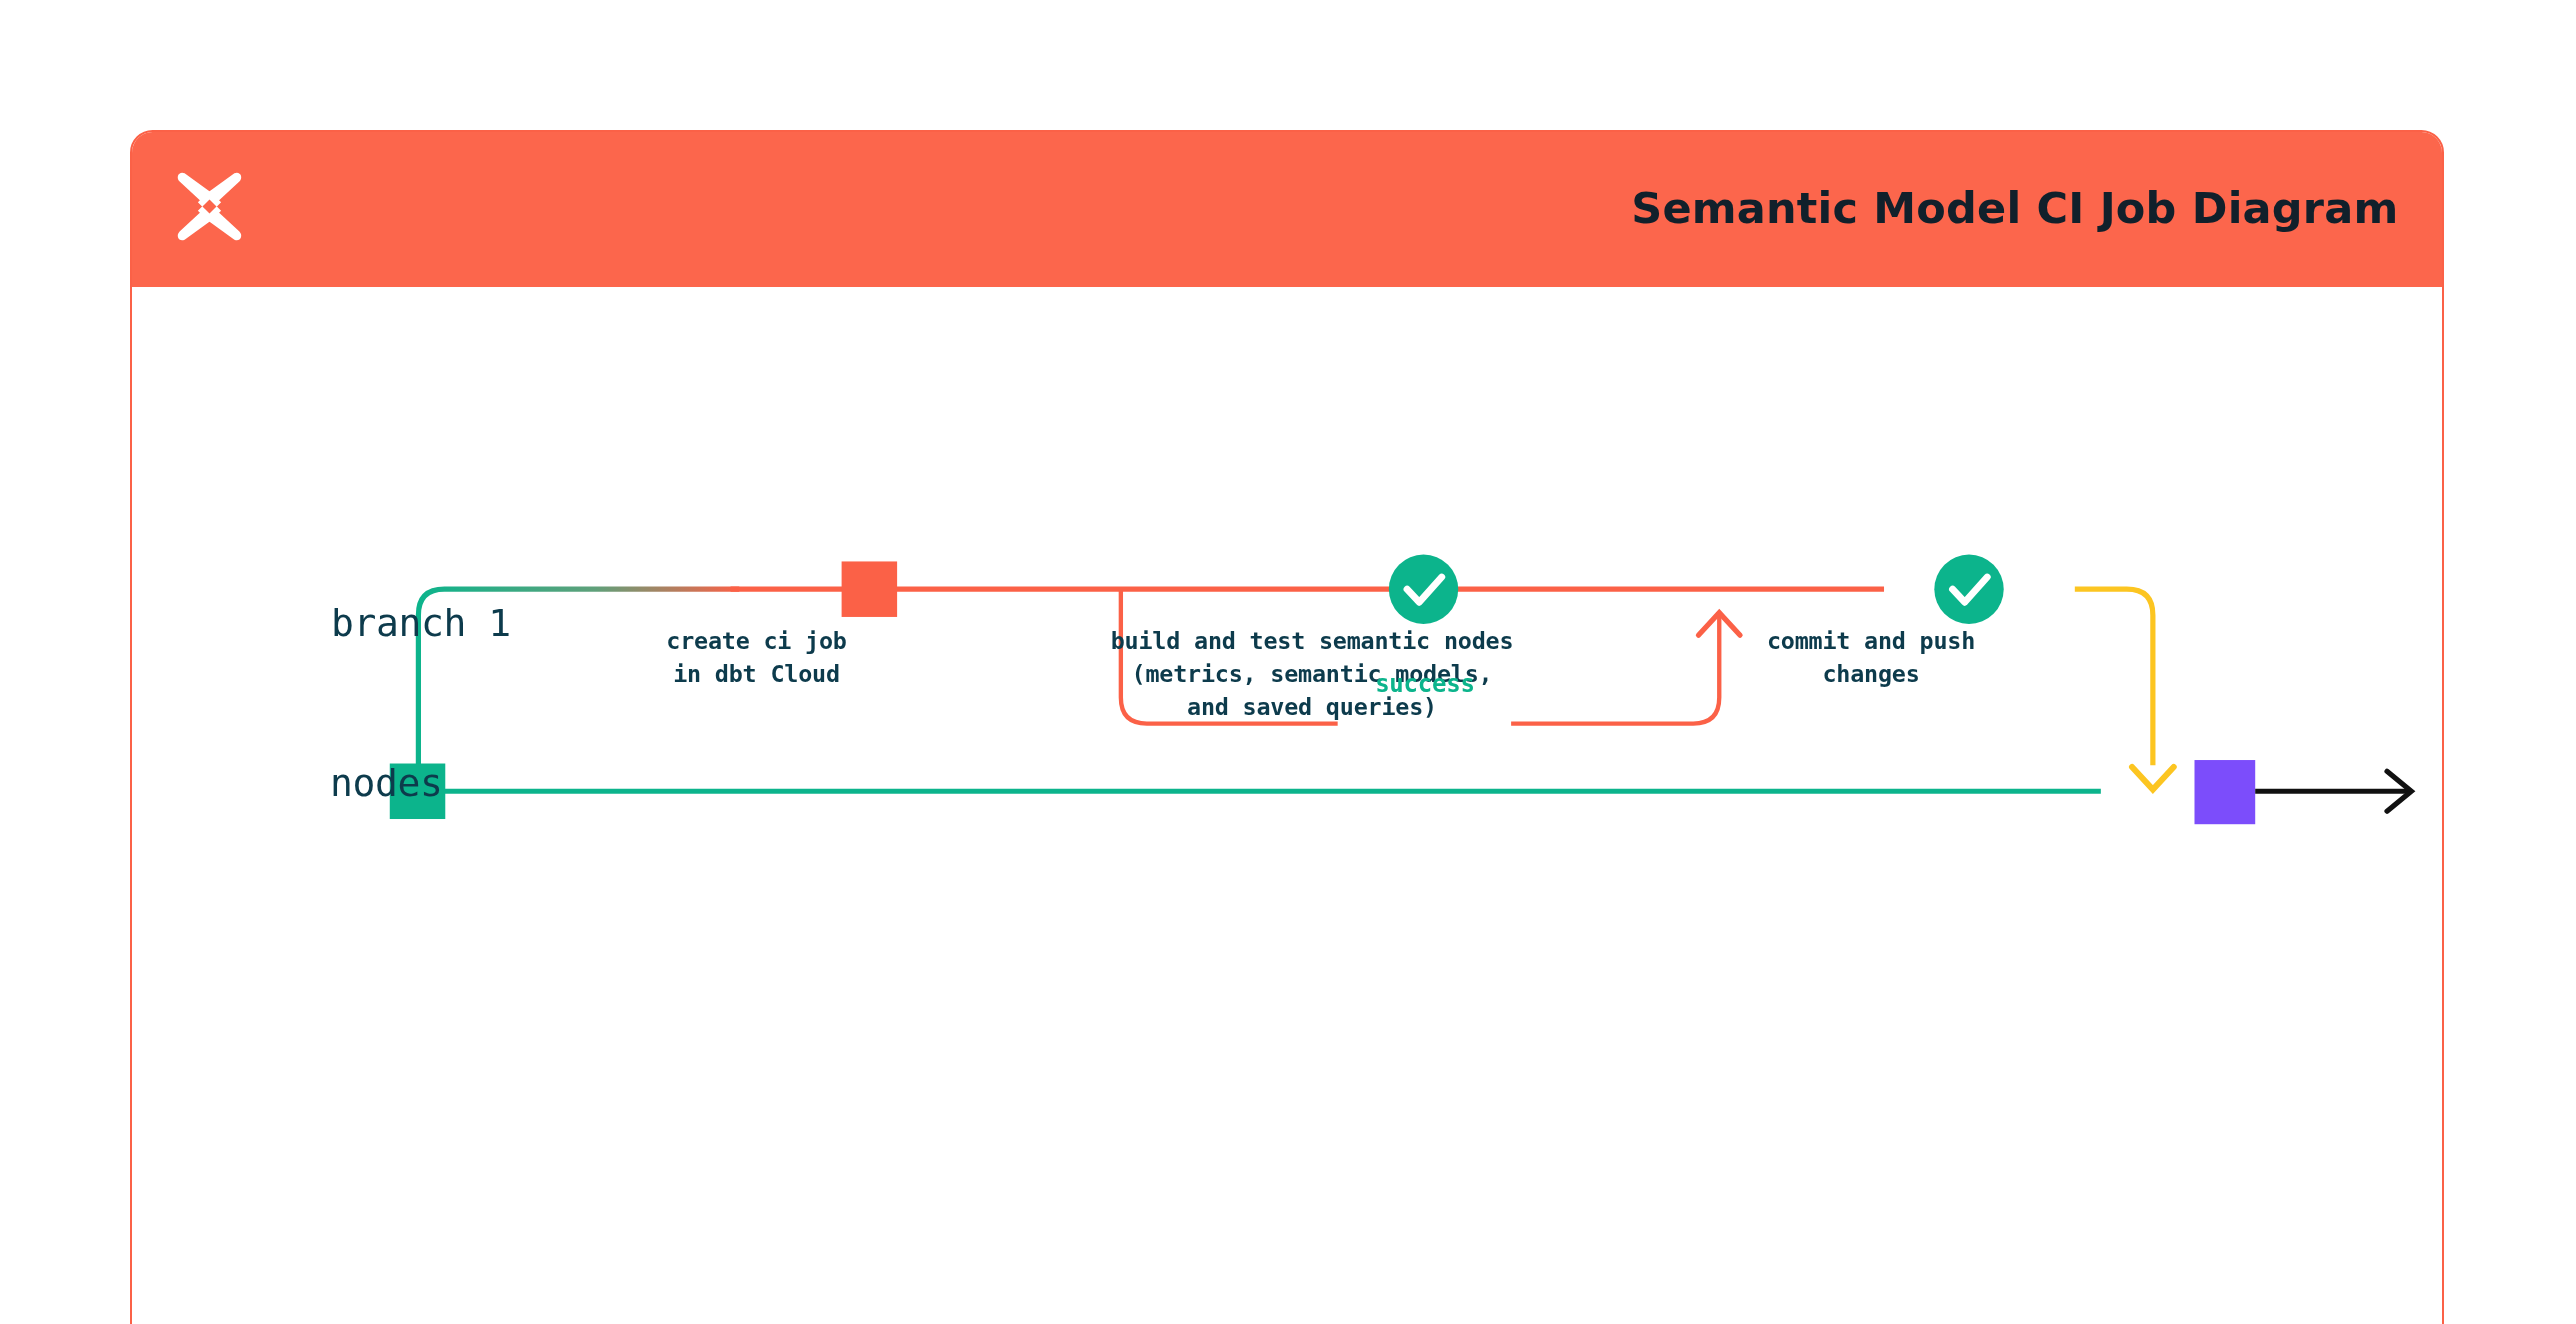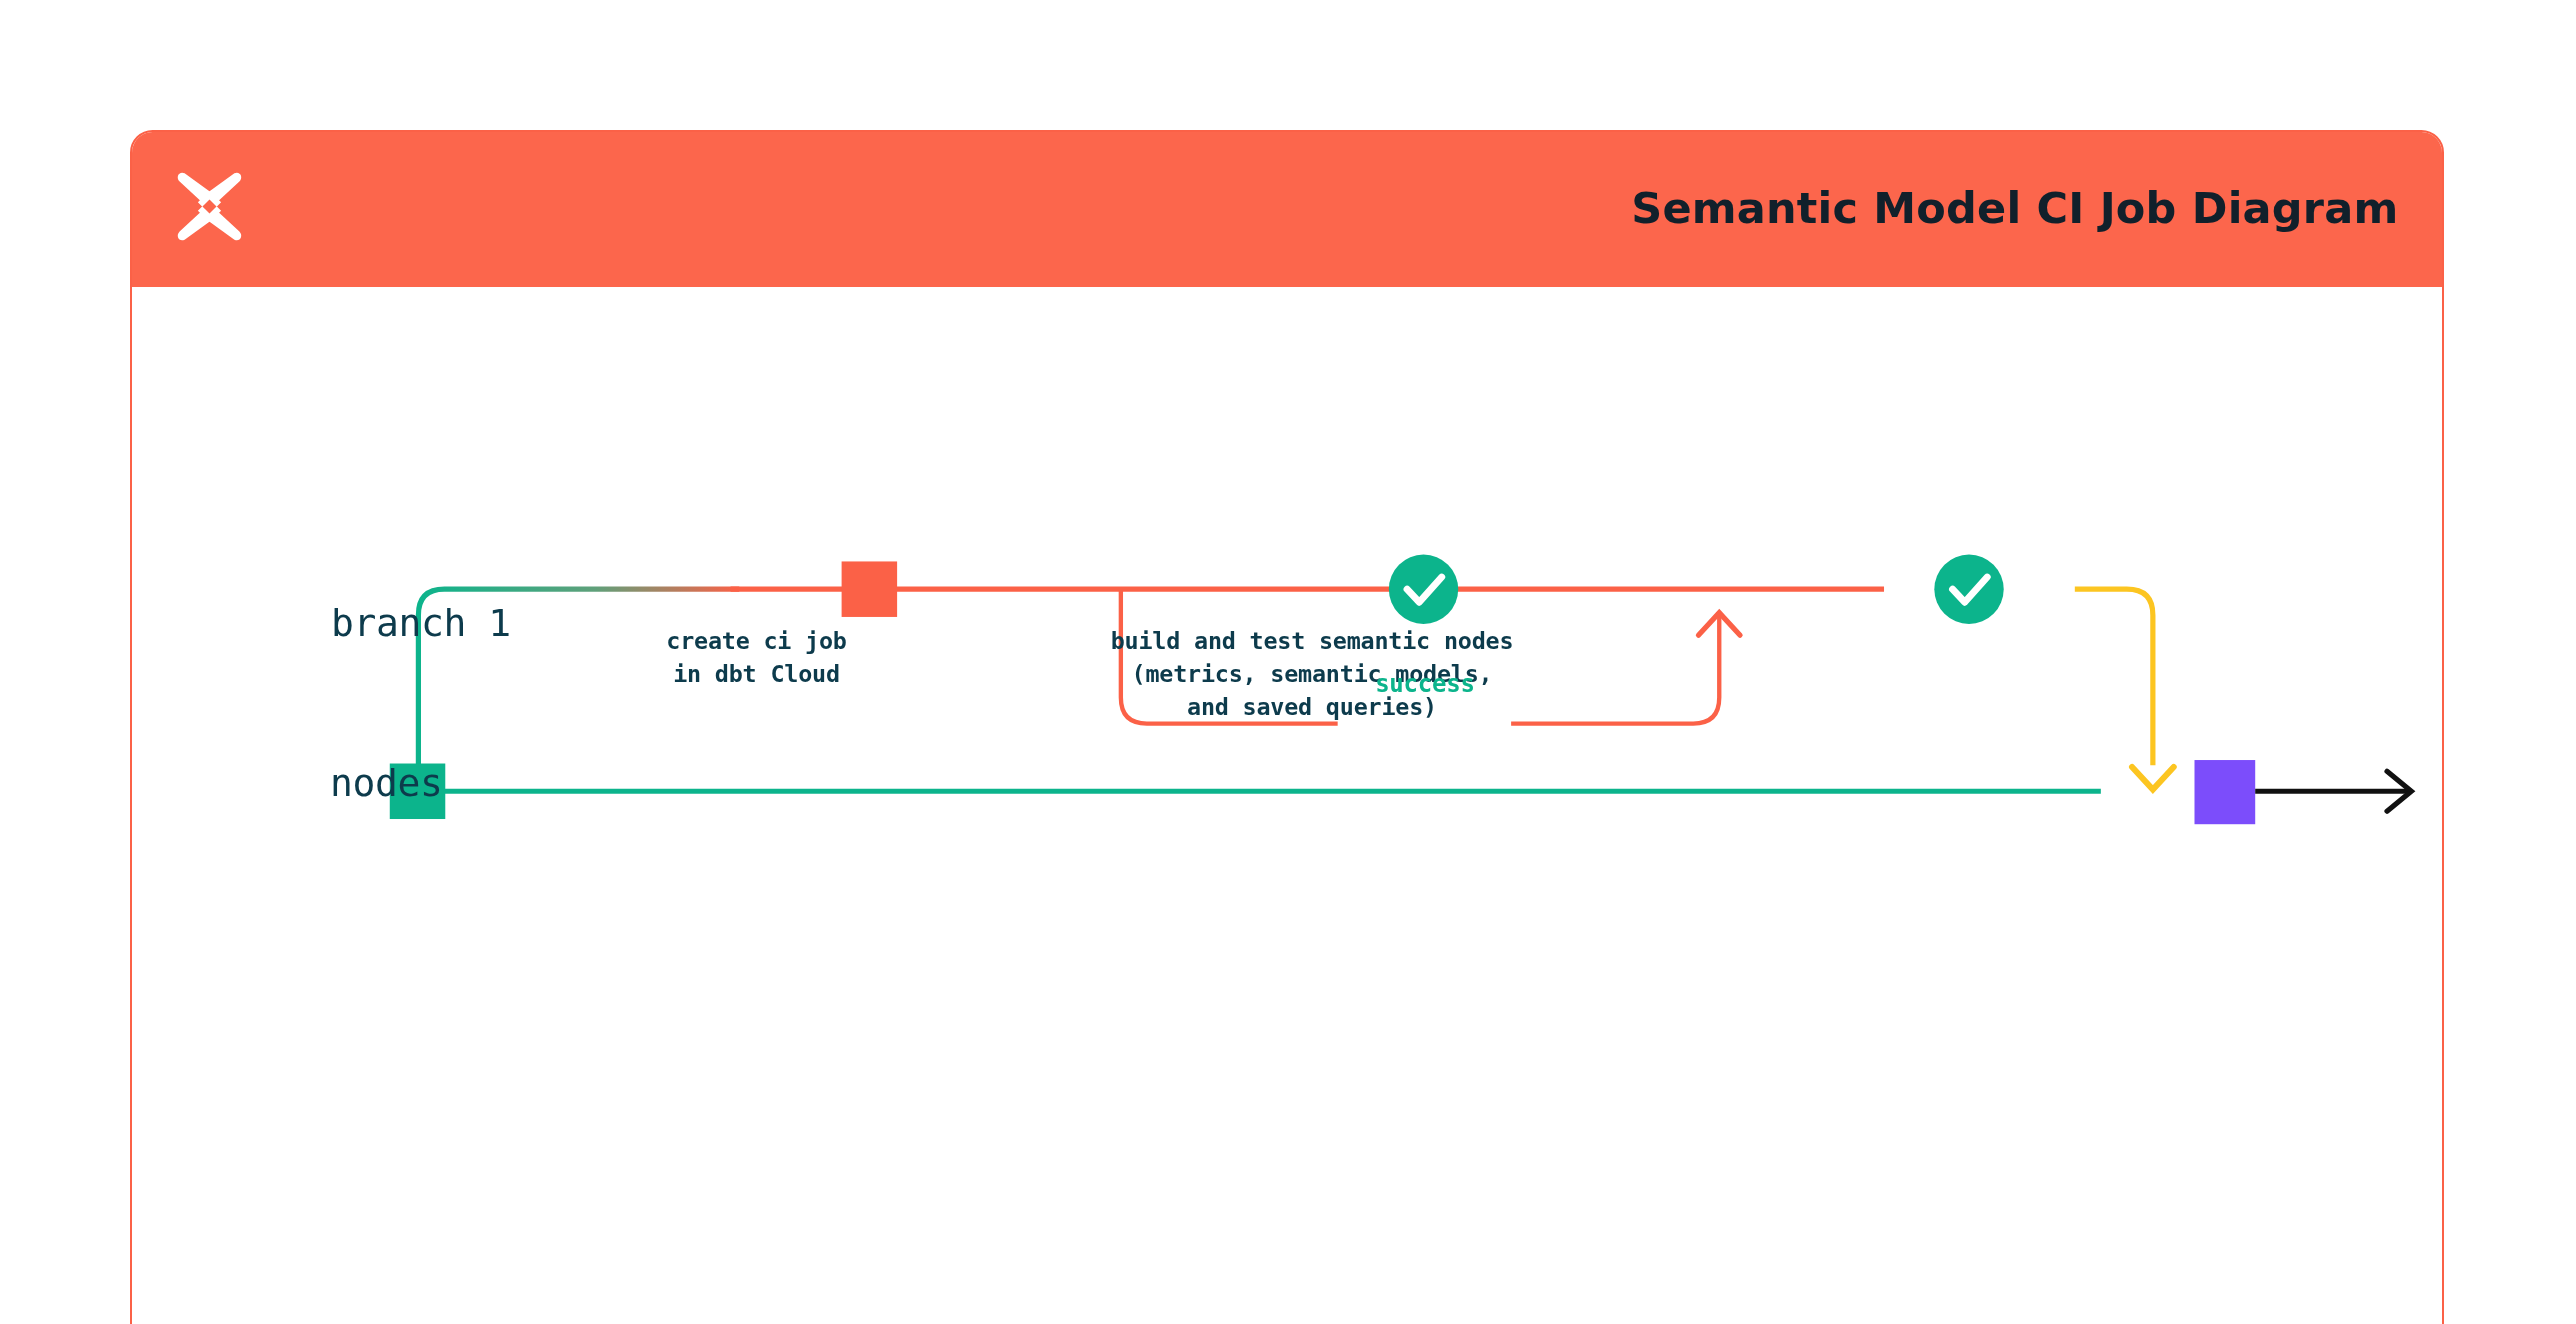--- a/index.html
+++ b/index.html
@@ -242,20 +242,22 @@
 
       <div class="lane-label main">nodes</div>
 
       <div class="caption create-ci">create ci job
 in dbt Cloud</div>
 
       <div class="caption build-test">build and test semantic nodes
 (metrics, semantic models,
 and saved queries)</div>
 
+      <div class="caption commit-push">commit and push
+changes</div>
 
 
       <div class="loop-label">success</div>
 
     </div>
   </div>
 </div>
 
 
 </body></html>

